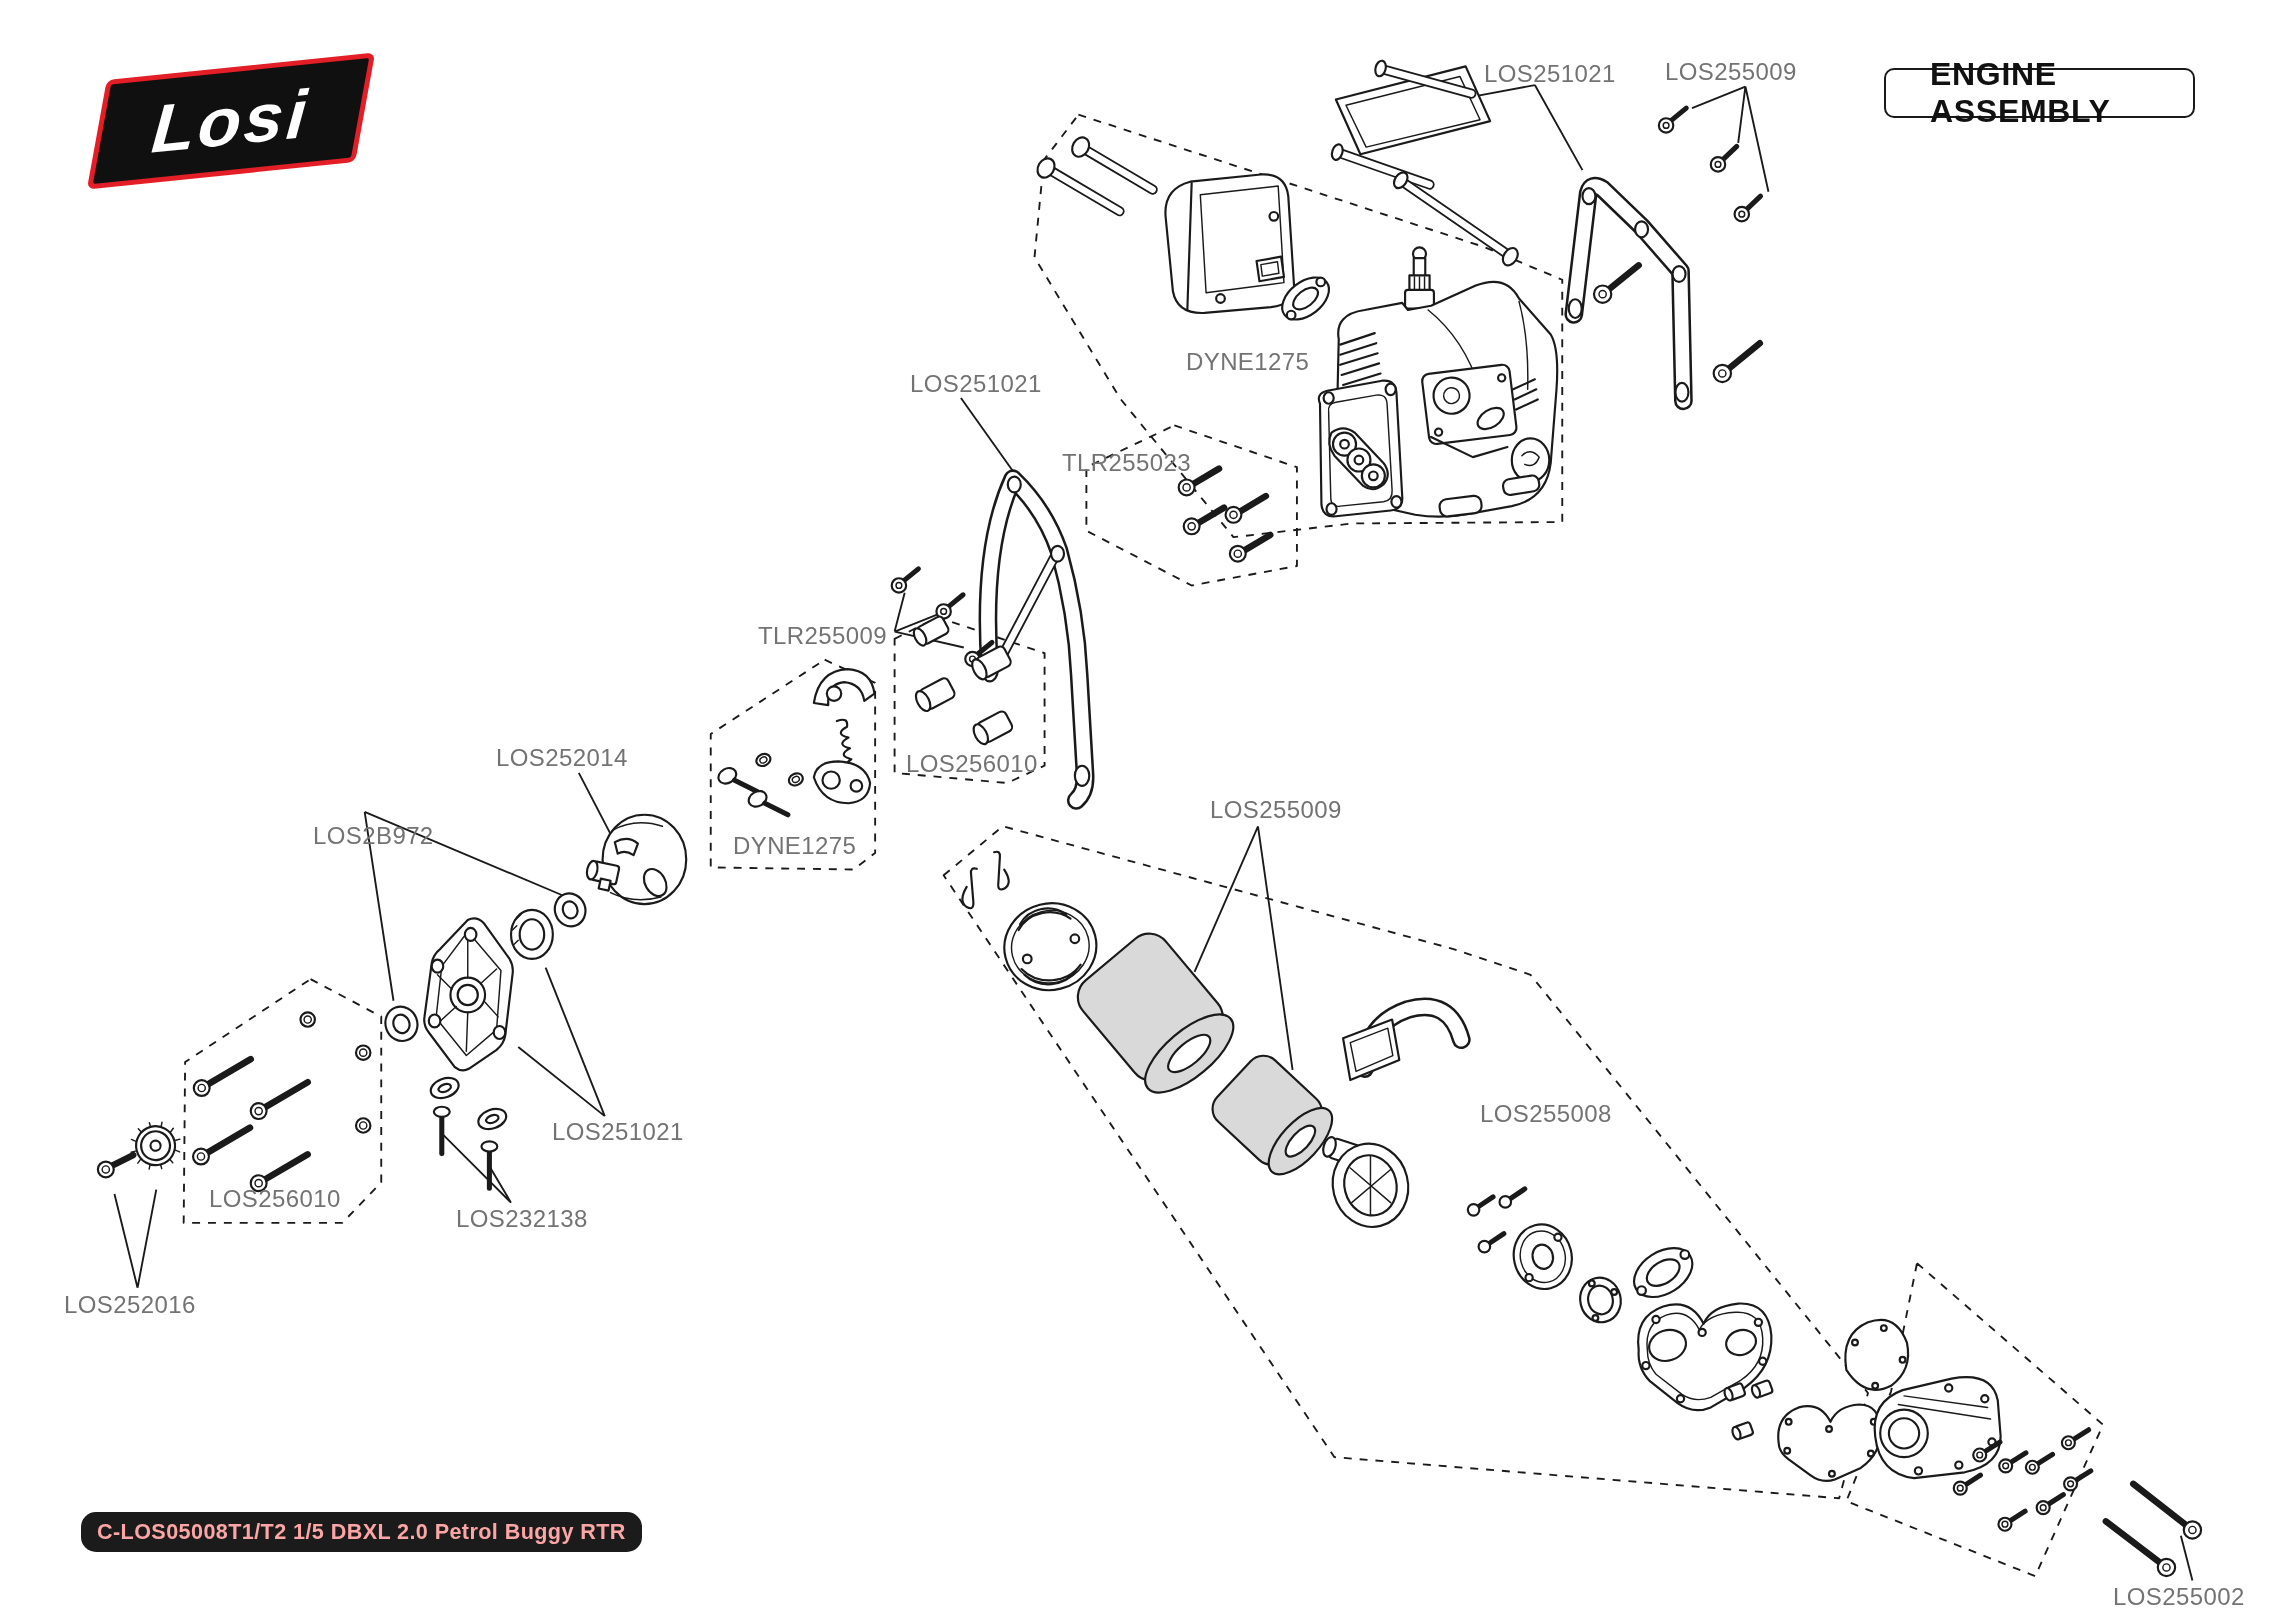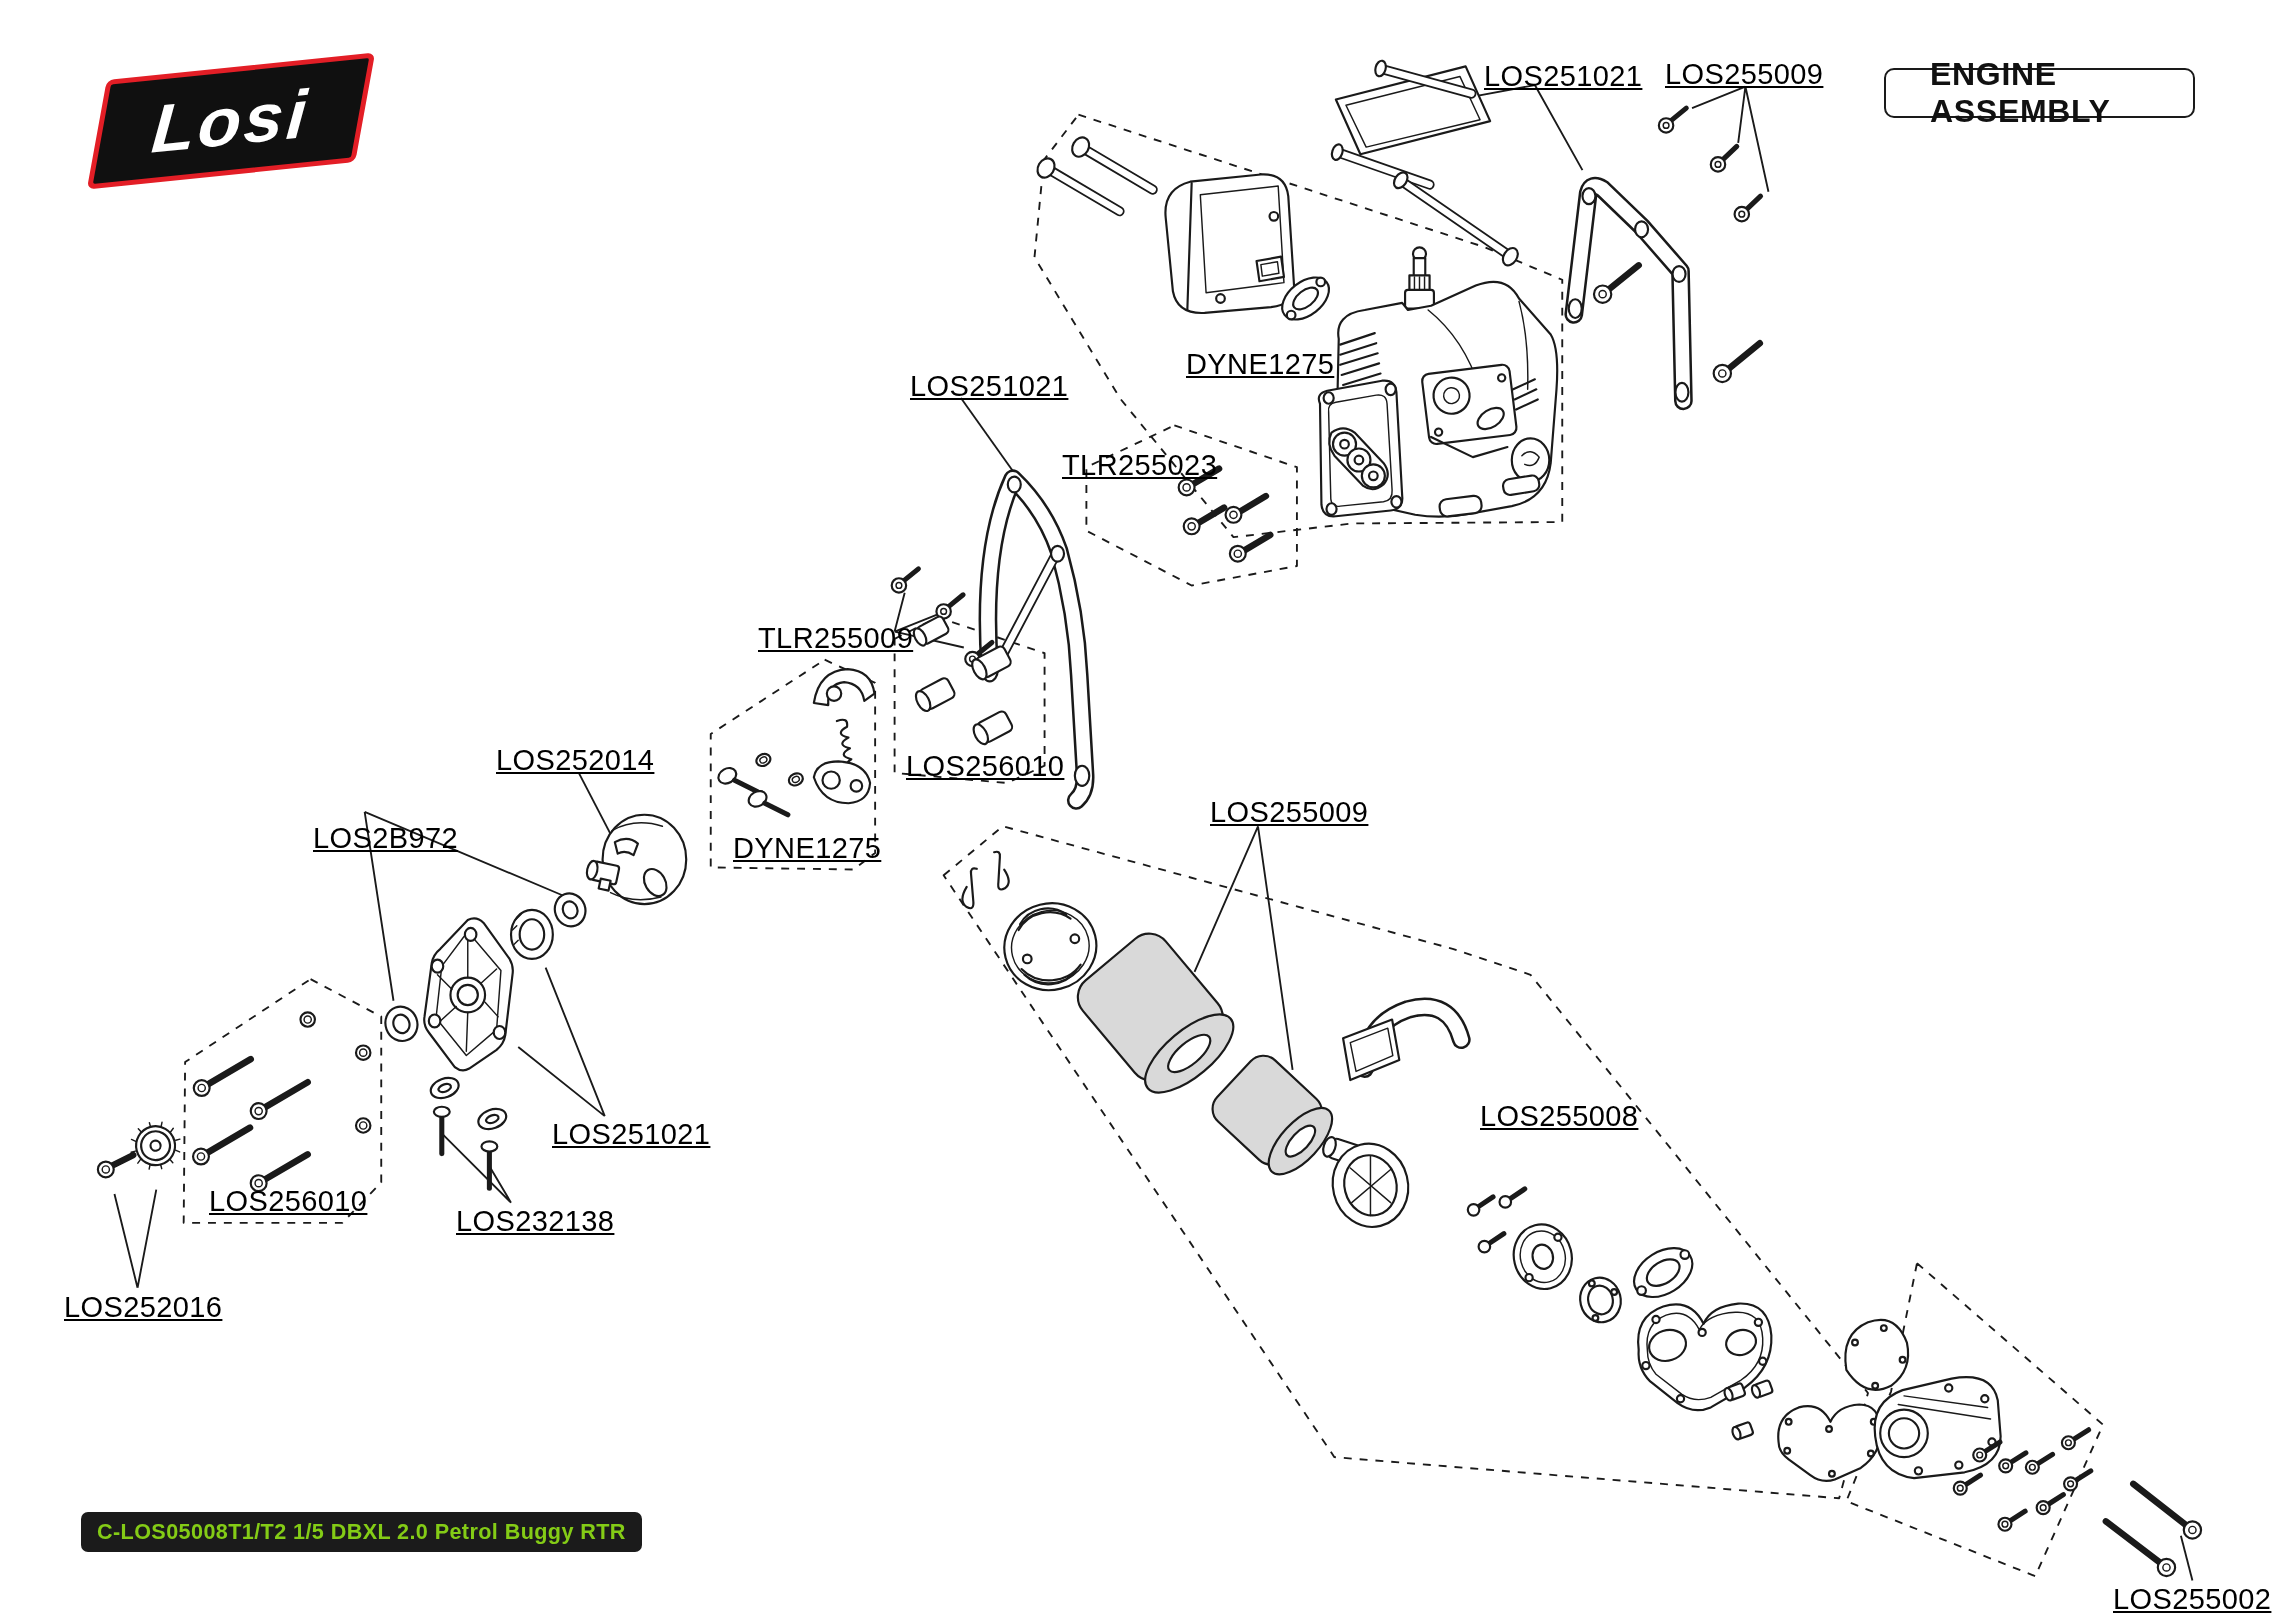--- a/index.html
+++ b/index.html
@@ -1,26 +1,26 @@
 <!DOCTYPE html>
 <html style="font-size:11.5px"><head>
 <meta charset="utf-8">
 <style>
   html,body{margin:0;padding:0;background:#ffffff;width:2273px;height:1623px;overflow:hidden;}
   body{font-family:"Liberation Sans", sans-serif;position:relative;}
   .stage{position:absolute;left:0;top:0;width:2273px;height:1623px;}
   svg{position:absolute;left:0;top:0;}
   
-  .plbl{position:absolute;font-size:29px;color:#000000;white-space:nowrap;letter-spacing:0.4px;text-decoration:underline;}
+  .plbl{position:absolute;font-size:24px;color:#737373;white-space:nowrap;letter-spacing:0.4px;}
   
   .title-box{position:absolute;left:1884px;top:68px;width:307px;height:46px;border:2.9px solid #1a1a1a;
     border-radius:10px;display:flex;align-items:center;justify-content:center;background:#fff;}
   .title-box span{font-size:32px;font-weight:bold;color:#111;letter-spacing:0.7px;padding-left:44px;}
   
-  .badge{position:absolute;left:81px;top:1512px;background:#1b1b1b;color:#84cc16;border-radius:7px;
+  .badge{position:absolute;left:81px;top:1512px;background:#1b1b1b;color:#fca5a5;border-radius:15px;
     padding:7.2px 16px;font-size:21.6px;font-weight:bold;letter-spacing:0.4px;}
   
   .logo{position:absolute;left:100px;top:66px;width:252px;height:100px;}
   .logo-skew{position:absolute;left:0;top:0;width:100%;height:100%;
     transform:skewX(-16deg) rotate(-6deg);background:#101010;border:5px solid #e31e26;border-radius:7.2px;
     display:flex;align-items:center;justify-content:center;}
   .logo-skew span{color:#ffffff;font-style:italic;font-weight:bold;font-size:69px;letter-spacing:2.9px;
     transform:skewX(6deg);line-height:1;}
 </style>
 </head>

